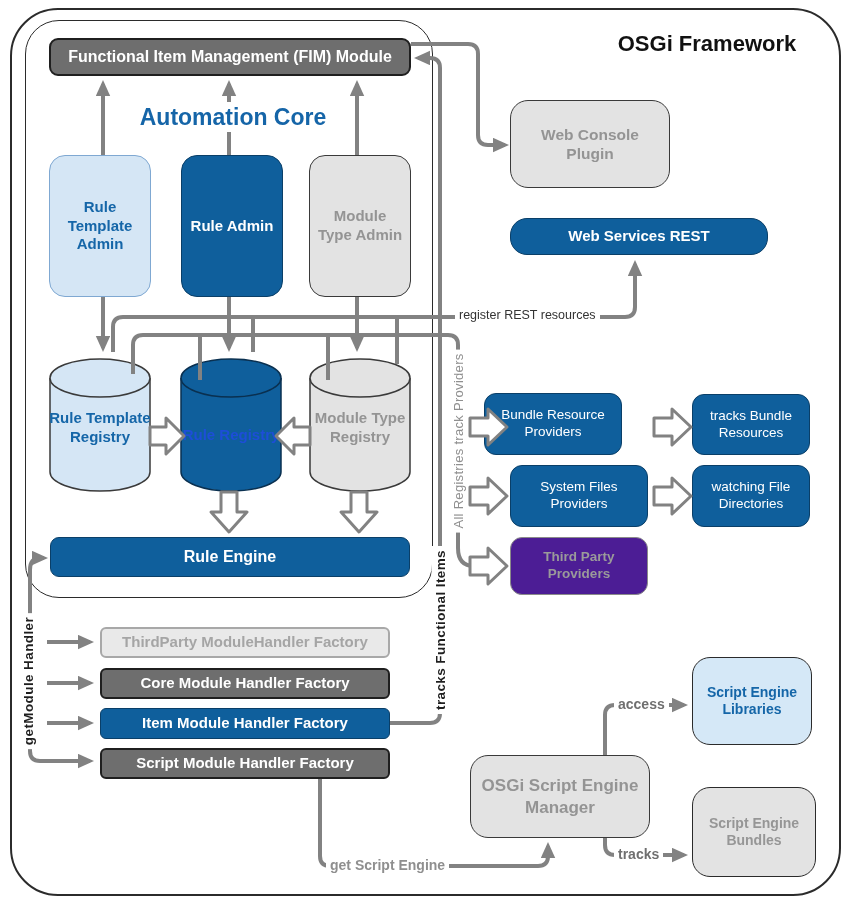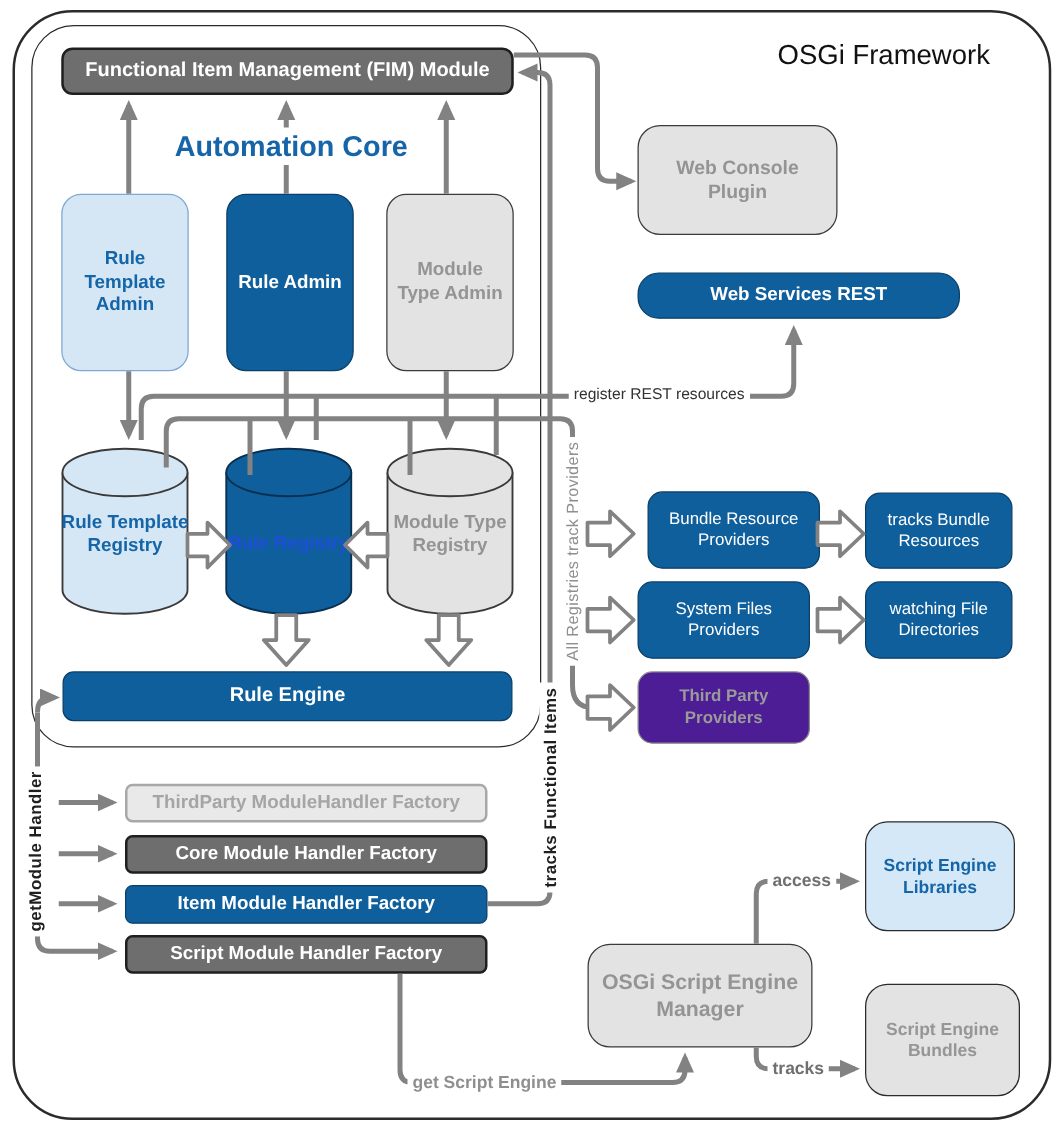--- a/index.html
+++ b/index.html
@@ -22,21 +22,21 @@
   }
   .blue{background:#0f5f9c;border:1.6px solid #0a3f68;color:#fff;}
   .lightblue{background:#d5e6f5;border:1.6px solid #7fa8d2;color:#1566a8;}
   .grayface{background:#e3e3e3;border:1.6px solid #3a3a3a;color:#949494;}
   .graysoft{background:#e9e9e9;border:2px solid #a8a8a8;color:#a5a5a5;}
   .darkgray{background:#6e6e6e;border:2px solid #1f1f1f;color:#fff;}
   .r6{border-radius:6px;} .r8{border-radius:9px;} .r12{border-radius:12px;}
   .r16{border-radius:16px;} .r18{border-radius:18px;}
   .titlemain{
     position:absolute;left:598px;top:31px;width:218px;text-align:center;z-index:10;
-    font-size:22px;font-weight:normal;color:#111;
+    font-size:22px;font-weight:bold;color:#111;
   }
   .coretitle{
     position:absolute;left:116px;top:102px;width:234px;height:30px;z-index:10;
     background:#fff;display:flex;align-items:center;justify-content:center;
     font-size:23px;font-weight:bold;color:#1565a8;
   }
   .cyl{position:absolute;width:104px;height:136px;z-index:2;}
   .cyl-label{
     position:absolute;width:104px;z-index:3;text-align:center;
     font-size:15px;font-weight:bold;line-height:1.25;
@@ -94,21 +94,21 @@
       <ellipse cx="52" cy="21" rx="50" ry="19" fill="#e3e3e3" stroke="#3a3a3a" stroke-width="1.5"></ellipse>
     </svg>
   </div>
   <div class="cyl-label" style="left:308px;top:409px;color:#949494;">Module Type Registry</div>
 
   <div class="box blue r8" style="left:50px;top:537px;width:360px;height:40px;font-size:16px;">Rule Engine</div>
 
   <div class="box grayface r18" style="left:510px;top:100px;width:160px;height:88px;font-size:15.5px;padding:6px;">Web Console Plugin</div>
   <div class="box blue r6" style="left:510px;top:218px;width:258px;height:37px;font-size:15px;border-radius:17px;">Web Services REST</div>
 
-  <div class="box blue r12" style="left:518px;top:393px;width:138px;height:62px;font-size:13.5px;font-weight:normal;padding:4px;">Bundle Resource Providers</div>
+  <div class="box blue r12" style="left:484px;top:393px;width:138px;height:62px;font-size:13.5px;font-weight:normal;padding:4px;">Bundle Resource Providers</div>
   <div class="box blue r12" style="left:692px;top:394px;width:118px;height:61px;font-size:13.5px;font-weight:normal;padding:4px;">tracks Bundle Resources</div>
   <div class="box blue r12" style="left:510px;top:465px;width:138px;height:62px;font-size:13.5px;font-weight:normal;padding:14px;">System Files Providers</div>
   <div class="box blue r12" style="left:692px;top:465px;width:118px;height:62px;font-size:13.5px;font-weight:normal;padding:4px;">watching File Directories</div>
   <div class="box r12" style="left:510px;top:537px;width:138px;height:58px;font-size:13.5px;background:#4c1d95;border:1.6px solid #8a8a8a;color:#9a9a9a;padding:4px;">Third Party Providers</div>
 
   <div class="box graysoft r6" style="left:100px;top:627px;width:290px;height:31px;font-size:15px;">ThirdParty ModuleHandler Factory</div>
   <div class="box darkgray r6" style="left:100px;top:668px;width:290px;height:31px;font-size:15px;">Core Module Handler Factory</div>
   <div class="box blue r6" style="left:100px;top:708px;width:290px;height:31px;font-size:15px;">Item Module Handler Factory</div>
   <div class="box darkgray r6" style="left:100px;top:748px;width:290px;height:31px;font-size:15px;">Script Module Handler Factory</div>
 

